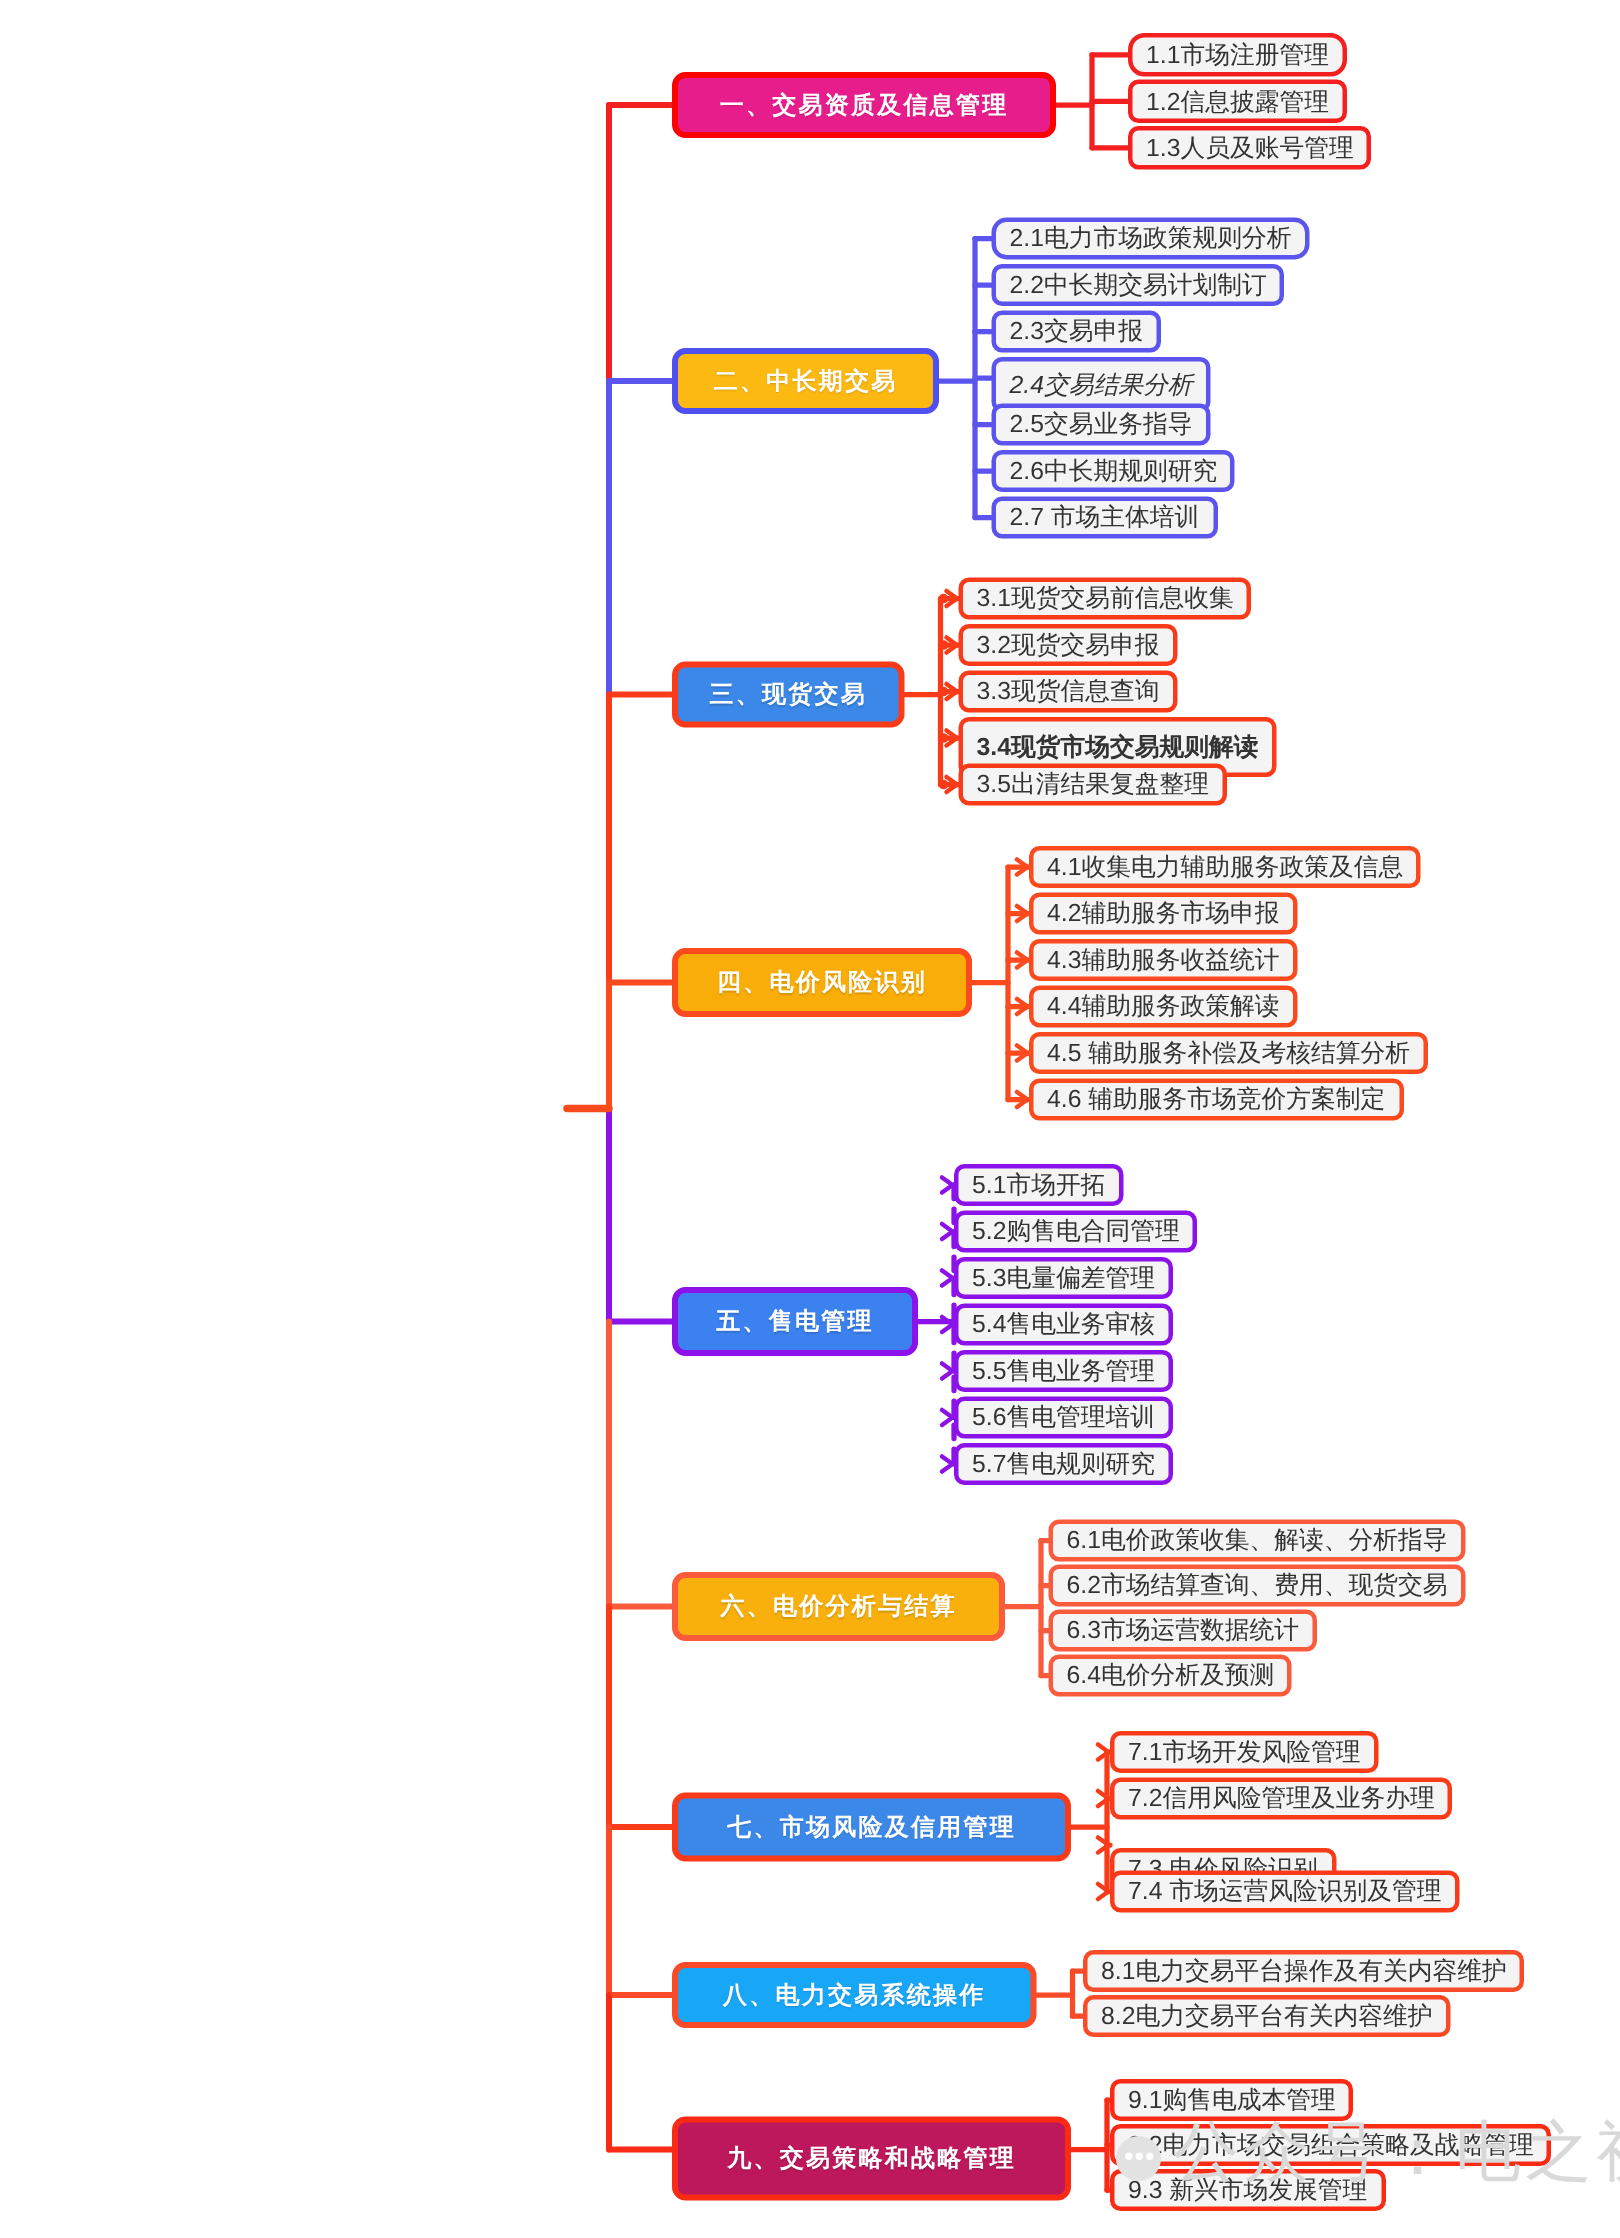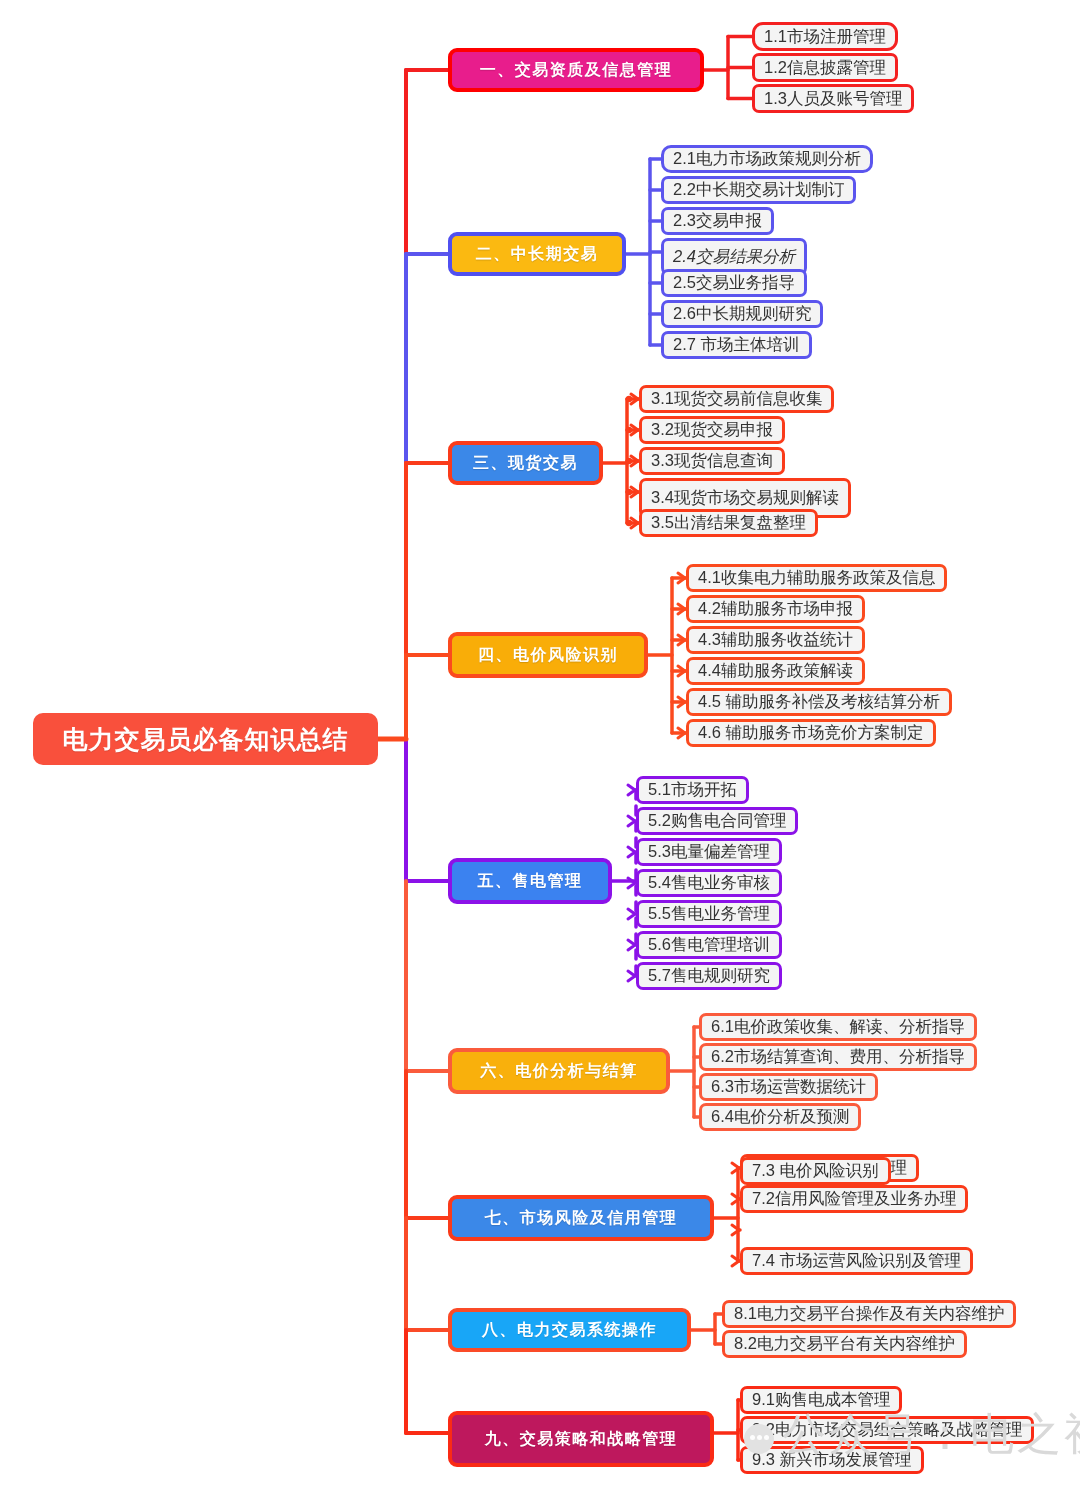--- a/index.html
+++ b/index.html
@@ -200,65 +200,64 @@
       <path d="M 406 1433 L 448 1433" stroke="#fa2b15" stroke-width="4" fill="none" stroke-linecap="round" stroke-linejoin="round"></path>
       <path d="M 406 1330 L 406 1433" stroke="#fa2b15" stroke-width="4" fill="none" stroke-linecap="round" stroke-linejoin="round"></path>
       <path d="M 714 1433 L 738 1433" stroke="#fa2b15" stroke-width="3.5" fill="none" stroke-linecap="round" stroke-linejoin="round"></path>
       <path d="M 738 1400 L 738 1460" stroke="#fa2b15" stroke-width="3.5" fill="none" stroke-linecap="round" stroke-linejoin="round"></path>
       <path d="M 738 1400 L 740 1400" stroke="#fa2b15" stroke-width="3.5" fill="none" stroke-linecap="round" stroke-linejoin="round"></path>
       <path d="M 738 1430 L 740 1430" stroke="#fa2b15" stroke-width="3.5" fill="none" stroke-linecap="round" stroke-linejoin="round"></path>
       <path d="M 738 1460 L 740 1460" stroke="#fa2b15" stroke-width="3.5" fill="none" stroke-linecap="round" stroke-linejoin="round"></path>
       <path d="M 378 739 L 406 739" stroke="#fb4a1e" stroke-width="5" fill="none" stroke-linecap="round" stroke-linejoin="round"></path>
     </svg>
 
-  <div class="node root" id="root-node" style="left: 33px; top: 713px; width: 345px; height: 52px; background: rgb(249, 80, 60); color: rgb(255, 255, 255);">电力交易员必备知识总结</div>
 
   <div id="nodes-layer">
       <div class="node branch" style="left: 448px; top: 48px; width: 256px; height: 44px; background: rgb(232, 29, 140); border-color: rgb(255, 0, 0);">一、交易资质及信息管理</div>
       <div class="node leaf" style="left: 752px; top: 22px; height: 29px; border-color: rgb(244, 32, 32); border-radius: 11px;">1.1市场注册管理</div>
       <div class="node leaf" style="left: 752px; top: 53px; height: 29px; border-color: rgb(244, 32, 32);">1.2信息披露管理</div>
       <div class="node leaf" style="left: 752px; top: 84px; height: 29px; border-color: rgb(244, 32, 32);">1.3人员及账号管理</div>
       <div class="node branch" style="left: 448px; top: 232px; width: 178px; height: 44px; background: rgb(251, 185, 17); border-color: rgb(80, 80, 240);">二、中长期交易</div>
       <div class="node leaf" style="left: 661px; top: 145px; height: 28px; border-color: rgb(91, 85, 238); border-radius: 10px;">2.1电力市场政策规则分析</div>
       <div class="node leaf" style="left: 661px; top: 176px; height: 28px; border-color: rgb(91, 85, 238);">2.2中长期交易计划制订</div>
       <div class="node leaf" style="left: 661px; top: 207px; height: 28px; border-color: rgb(91, 85, 238);">2.3交易申报</div>
       <div class="node leaf" style="left: 661px; top: 238px; height: 37px; border-color: rgb(91, 85, 238); font-style: italic;">2.4交易结果分析</div>
       <div class="node leaf" style="left: 661px; top: 269px; height: 28px; border-color: rgb(91, 85, 238); text-align: center;">2.5交易业务指导</div>
       <div class="node leaf" style="left: 661px; top: 300px; height: 28px; border-color: rgb(91, 85, 238);">2.6中长期规则研究</div>
       <div class="node leaf" style="left: 661px; top: 331px; height: 28px; border-color: rgb(91, 85, 238);">2.7 市场主体培训</div>
       <div class="node branch" style="left: 448px; top: 441px; width: 155px; height: 44px; background: rgb(59, 136, 232); border-color: rgb(250, 59, 26);">三、现货交易</div>
       <div class="node leaf" style="left: 639px; top: 385px; height: 28px; border-color: rgb(250, 59, 26);">3.1现货交易前信息收集</div>
       <div class="node leaf" style="left: 639px; top: 416px; height: 28px; border-color: rgb(250, 59, 26);">3.2现货交易申报</div>
       <div class="node leaf" style="left: 639px; top: 447px; height: 28px; border-color: rgb(250, 59, 26);">3.3现货信息查询</div>
-      <div class="node leaf" style="left: 639px; top: 478px; height: 40px; border-color: rgb(250, 59, 26);">3.4现货市场交易规则解读</div>
+      <div class="node leaf" style="left: 639px; top: 478px; height: 40px; border-color: rgb(250, 59, 26); font-weight: bold;">3.4现货市场交易规则解读</div>
       <div class="node leaf" style="left: 639px; top: 509px; height: 28px; border-color: rgb(250, 59, 26);">3.5出清结果复盘整理</div>
       <div class="node branch" style="left: 448px; top: 632px; width: 200px; height: 46px; background: rgb(249, 173, 8); border-color: rgb(251, 74, 30);">四、电价风险识别</div>
       <div class="node leaf" style="left: 686px; top: 564px; height: 28px; border-color: rgb(251, 74, 30);">4.1收集电力辅助服务政策及信息</div>
       <div class="node leaf" style="left: 686px; top: 595px; height: 28px; border-color: rgb(251, 74, 30);">4.2辅助服务市场申报</div>
       <div class="node leaf" style="left: 686px; top: 626px; height: 28px; border-color: rgb(251, 74, 30);">4.3辅助服务收益统计</div>
       <div class="node leaf" style="left: 686px; top: 657px; height: 28px; border-color: rgb(251, 74, 30);">4.4辅助服务政策解读</div>
       <div class="node leaf" style="left: 686px; top: 688px; height: 28px; border-color: rgb(251, 74, 30);">4.5 辅助服务补偿及考核结算分析</div>
       <div class="node leaf" style="left: 686px; top: 719px; height: 28px; border-color: rgb(251, 74, 30);">4.6 辅助服务市场竞价方案制定</div>
       <div class="node branch" style="left: 448px; top: 858px; width: 164px; height: 46px; background: rgb(59, 130, 240); border-color: rgb(139, 18, 232);">五、售电管理</div>
       <div class="node leaf" style="left: 636px; top: 776px; height: 28px; border-color: rgb(139, 18, 232);">5.1市场开拓</div>
       <div class="node leaf" style="left: 636px; top: 807px; height: 28px; border-color: rgb(139, 18, 232);">5.2购售电合同管理</div>
       <div class="node leaf" style="left: 636px; top: 838px; height: 28px; border-color: rgb(139, 18, 232);">5.3电量偏差管理</div>
       <div class="node leaf" style="left: 636px; top: 869px; height: 28px; border-color: rgb(139, 18, 232);">5.4售电业务审核</div>
       <div class="node leaf" style="left: 636px; top: 900px; height: 28px; border-color: rgb(139, 18, 232);">5.5售电业务管理</div>
       <div class="node leaf" style="left: 636px; top: 931px; height: 28px; border-color: rgb(139, 18, 232);">5.6售电管理培训</div>
       <div class="node leaf" style="left: 636px; top: 962px; height: 28px; border-color: rgb(139, 18, 232);">5.7售电规则研究</div>
       <div class="node branch" style="left: 448px; top: 1048px; width: 222px; height: 46px; background: rgb(249, 176, 12); border-color: rgb(250, 91, 60);">六、电价分析与结算</div>
       <div class="node leaf" style="left: 699px; top: 1013px; height: 28px; border-color: rgb(250, 91, 60);">6.1电价政策收集、解读、分析指导</div>
-      <div class="node leaf" style="left: 699px; top: 1043px; height: 28px; border-color: rgb(250, 91, 60);">6.2市场结算查询、费用、分析指导</div>
+      <div class="node leaf" style="left: 699px; top: 1043px; height: 28px; border-color: rgb(250, 91, 60);">6.2市场结算查询、费用、现货交易</div>
       <div class="node leaf" style="left: 699px; top: 1073px; height: 28px; border-color: rgb(250, 91, 60);">6.3市场运营数据统计</div>
       <div class="node leaf" style="left: 699px; top: 1103px; height: 28px; border-color: rgb(250, 91, 60);">6.4电价分析及预测</div>
       <div class="node branch" style="left: 448px; top: 1195px; width: 266px; height: 46px; background: rgb(59, 136, 232); border-color: rgb(250, 59, 26);">七、市场风险及信用管理</div>
       <div class="node leaf" style="left: 740px; top: 1154px; height: 28px; border-color: rgb(250, 59, 26);">7.1市场开发风险管理</div>
       <div class="node leaf" style="left: 740px; top: 1185px; height: 28px; border-color: rgb(250, 59, 26);">7.2信用风险管理及业务办理</div>
-      <div class="node leaf" style="left: 740px; top: 1157px; height: 28px; border-color: rgb(250, 59, 26); text-align: center;">7.3 电价风险识别</div>
+      <div class="node leaf" style="left: 740px; top: 1232px; height: 28px; border-color: rgb(250, 59, 26); text-align: center;">7.3 电价风险识别</div>
       <div class="node leaf" style="left: 740px; top: 1247px; height: 28px; border-color: rgb(250, 59, 26);">7.4 市场运营风险识别及管理</div>
       <div class="node branch" style="left: 448px; top: 1308px; width: 243px; height: 44px; background: rgb(24, 166, 247); border-color: rgb(250, 75, 40);">八、电力交易系统操作</div>
       <div class="node leaf" style="left: 722px; top: 1300px; height: 28px; border-color: rgb(250, 75, 40);">8.1电力交易平台操作及有关内容维护</div>
       <div class="node leaf" style="left: 722px; top: 1330px; height: 28px; border-color: rgb(250, 75, 40);">8.2电力交易平台有关内容维护</div>
       <div class="node branch" style="left: 448px; top: 1411px; width: 266px; height: 56px; background: #be185d; border-color: rgb(250, 43, 21);">九、交易策略和战略管理</div>
       <div class="node leaf" style="left: 740px; top: 1386px; height: 28px; border-color: rgb(250, 43, 21);">9.1购售电成本管理</div>
       <div class="node leaf" style="left: 740px; top: 1416px; height: 28px; border-color: rgb(250, 43, 21);">9.2电力市场交易组合策略及战略管理</div>
       <div class="node leaf" style="left: 740px; top: 1446px; height: 28px; border-color: rgb(250, 43, 21);">9.3 新兴市场发展管理</div>
     </div>
 

